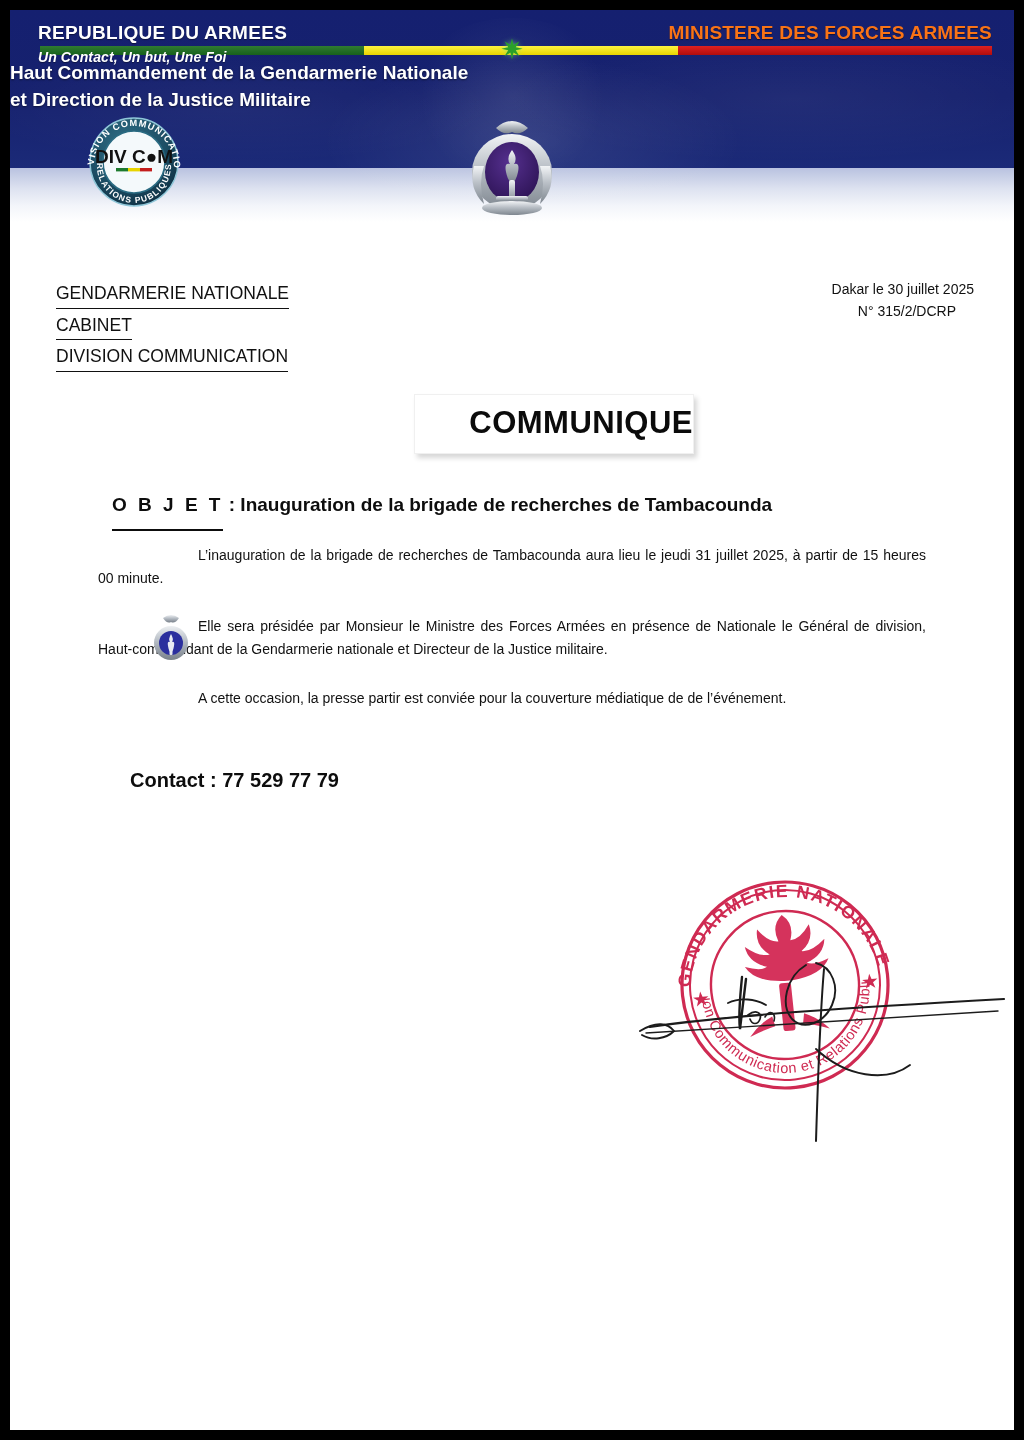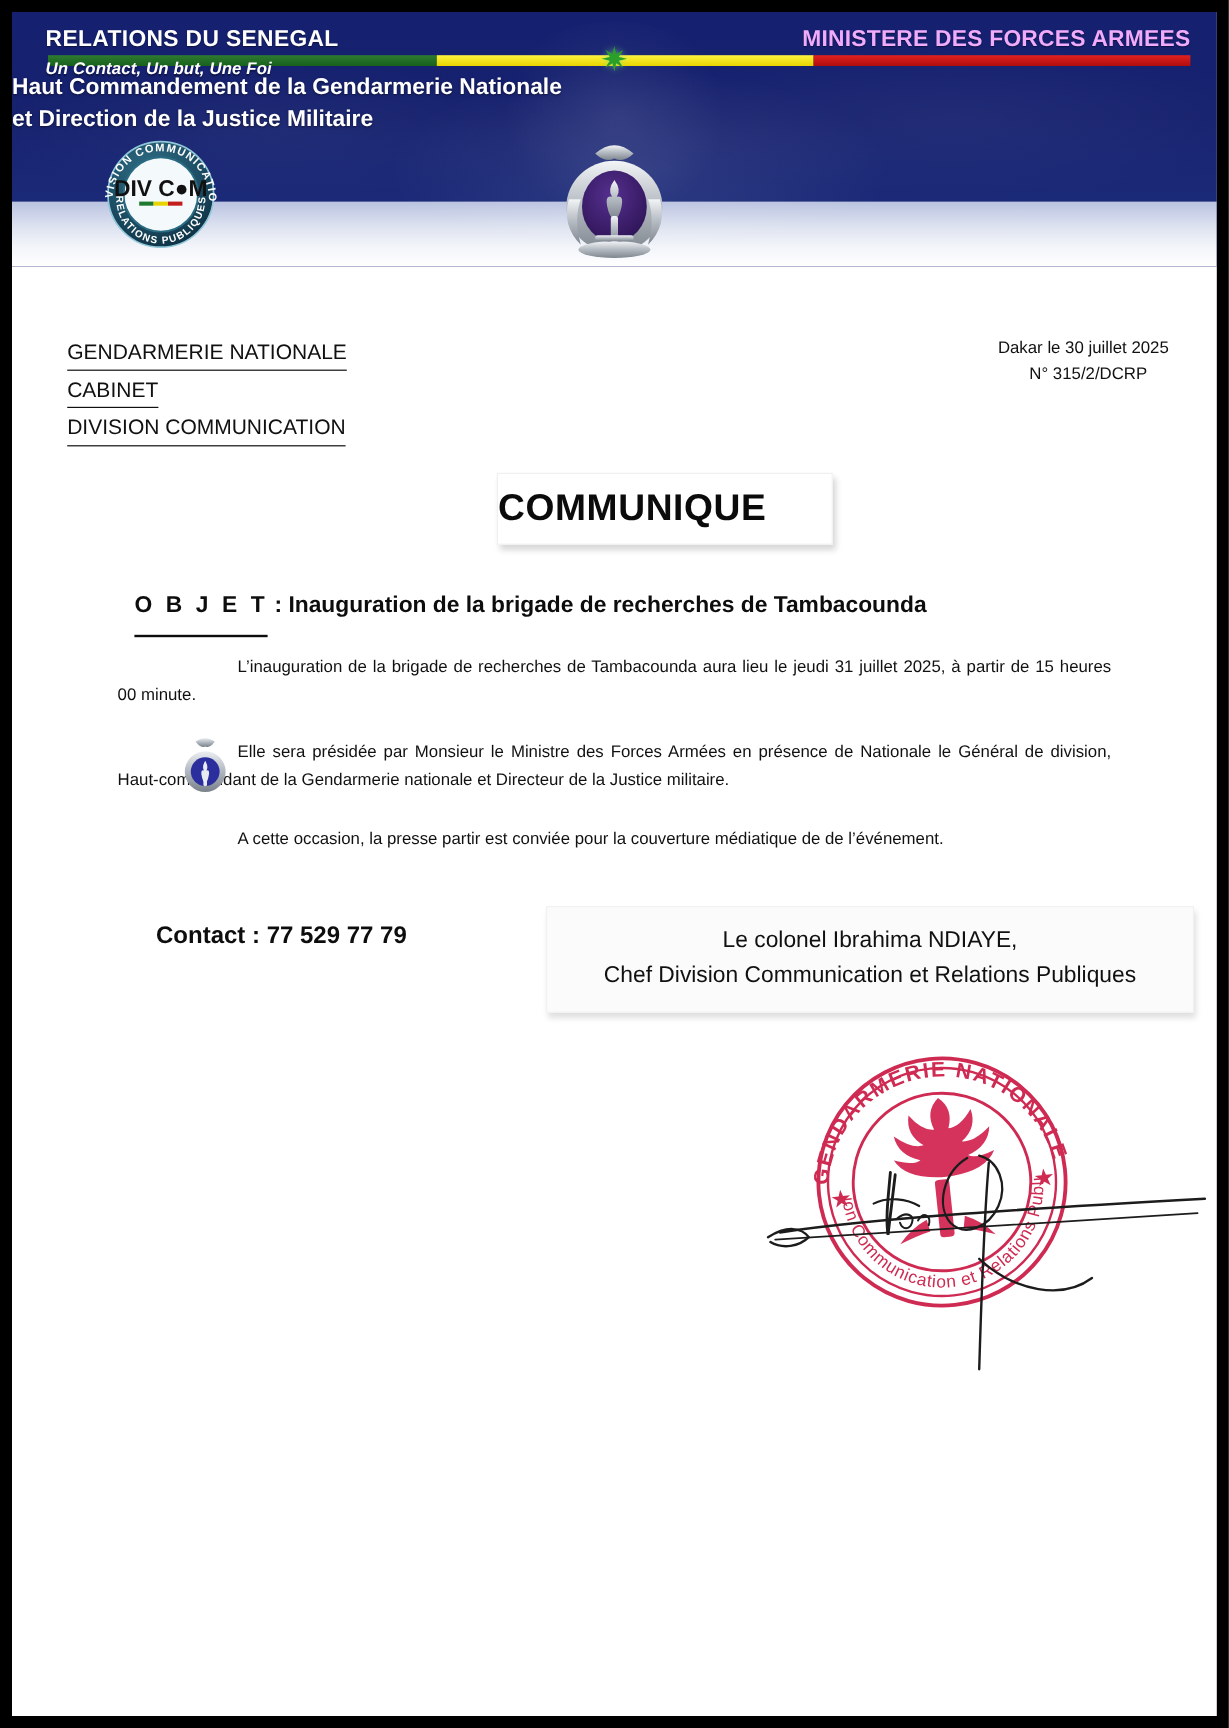--- a/index.html
+++ b/index.html
@@ -85,21 +85,21 @@
     letter-spacing: 0.1px;
     text-shadow: 0 1px 1px rgba(0,0,0,0.4);
   }
   .hdr-right {
     position: absolute;
     right: 22px;
     top: 12px;
     z-index: 4;
     font-size: 19px;
     font-weight: bold;
-    color: #f0abfc;
+    color: #f97316;
     letter-spacing: 0.2px;
     text-shadow: 0 1px 1px rgba(0,0,0,0.45);
   }
 
   
   .flag-bar {
     position: absolute;
     left: 30px;
     right: 22px;
     top: 36px;
@@ -204,21 +204,21 @@
     position: relative;
     height: 96px;
     margin-top: 34px;
   }
   .communique-box {
     position: absolute;
     left: 404px;
     top: 18px;
     width: 280px;
     padding: 10px 0 12px;
-    text-align: left;
+    text-align: right;
     background: #ffffff;
     border: 1px solid #f0f0f0;
     box-shadow: 3px 4px 5px rgba(0,0,0,0.16);
   }
   .communique-box .txt {
     font-size: 31px;
     font-weight: bold;
     letter-spacing: 0.5px;
     color: #0b0b0b;
   }
@@ -300,21 +300,21 @@
 
 <div class="page-frame">
 
   <div class="header">
     <div class="header-navy"></div>
     <div class="header-fade"></div>
     <div class="header-shield"></div>
     <div class="header-watermark"></div>
 
     <div class="hdr-left">
-      <div class="line1">RELATIONS DU SENEGAL</div>
+      <div class="line1">REPUBLIQUE DU ARMEES</div>
       <div class="line2">Un Contact, Un but, Une Foi</div>
     </div>
 
     <div class="flag-bar">
       <div class="seg-green"></div>
       <div class="seg-yellow"></div>
       <div class="seg-red"></div>
     </div>
     <div class="flag-star">✷</div>
 
@@ -418,24 +418,20 @@
     <div class="objet">
       <span class="lbl">O B J E T</span><span> : </span><span>Inauguration de la brigade de recherches de Tambacounda</span>
     </div>
 
     <p class="para p1">L’inauguration de la brigade de recherches de Tambacounda aura lieu le jeudi 31 juillet 2025, à partir de 15 heures 00 minute.</p>
     <p class="para">Elle sera présidée par Monsieur le Ministre des Forces Armées en présence de Nationale le Général de division, Haut-commandant de la Gendarmerie nationale et Directeur de la Justice militaire.</p>
     <p class="para">A cette occasion, la presse partir est conviée pour la couverture médiatique de de l’événement.</p>
 
     <div class="sign-row">
       <div class="contact">Contact : 77 529 77 79</div>
-      <div class="signbox">
-        <div>Le colonel Ibrahima NDIAYE,</div>
-        <div>Chef Division Communication et Relations Publiques</div>
-      </div>
     </div>
 
     <div class="stamp-area">
       <div class="stamp">
         <svg viewBox="0 0 240 240" width="240" height="240">
           <defs>
             <path id="stampArcTop" d="M 24,128 A 96,96 0 0 1 216,128" fill="none"></path>
             <path id="stampArcBot" d="M 36,124 A 84,84 0 0 0 204,124" fill="none"></path>
           </defs>
           <g transform="rotate(-6 120 120)">

